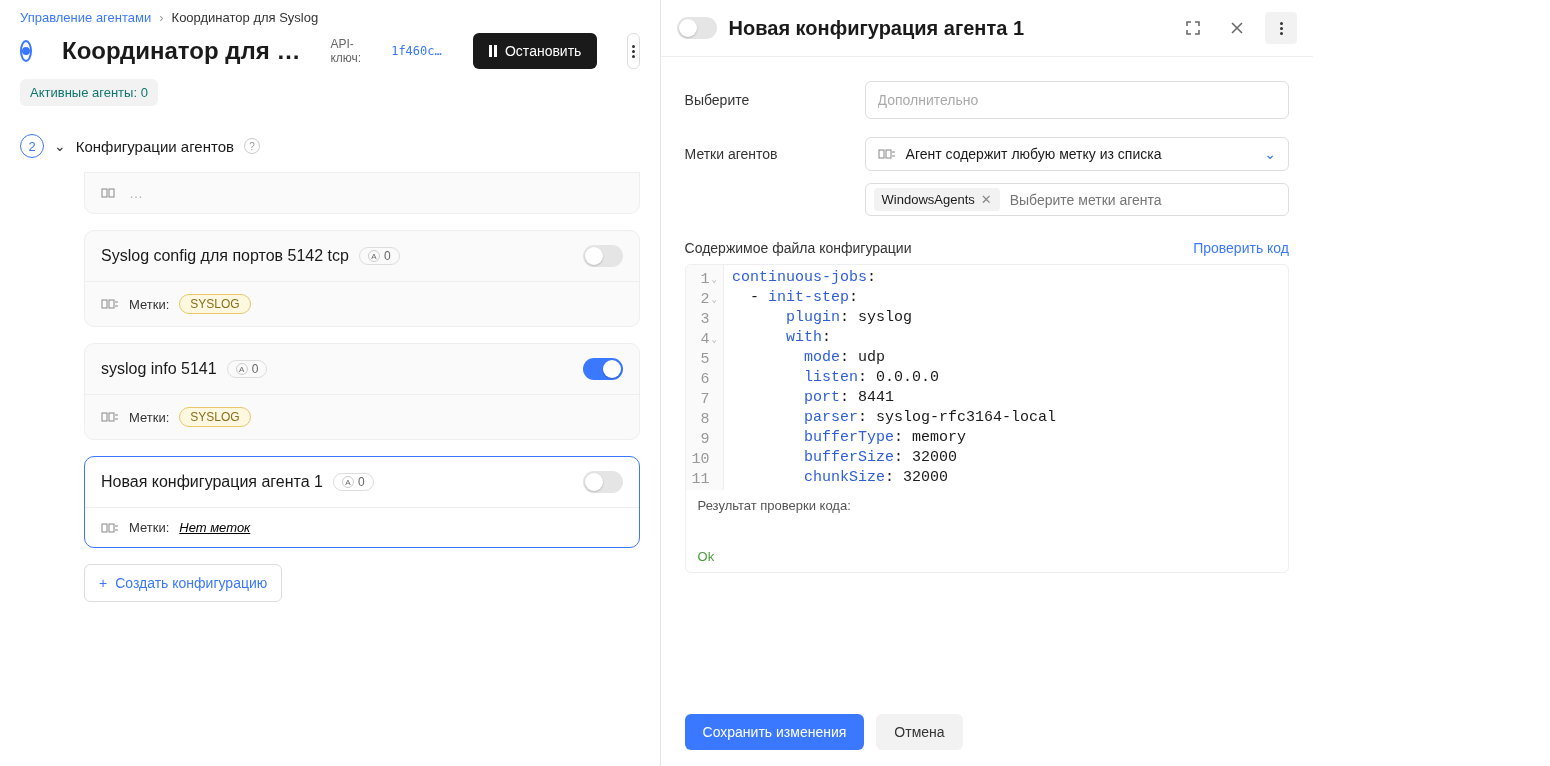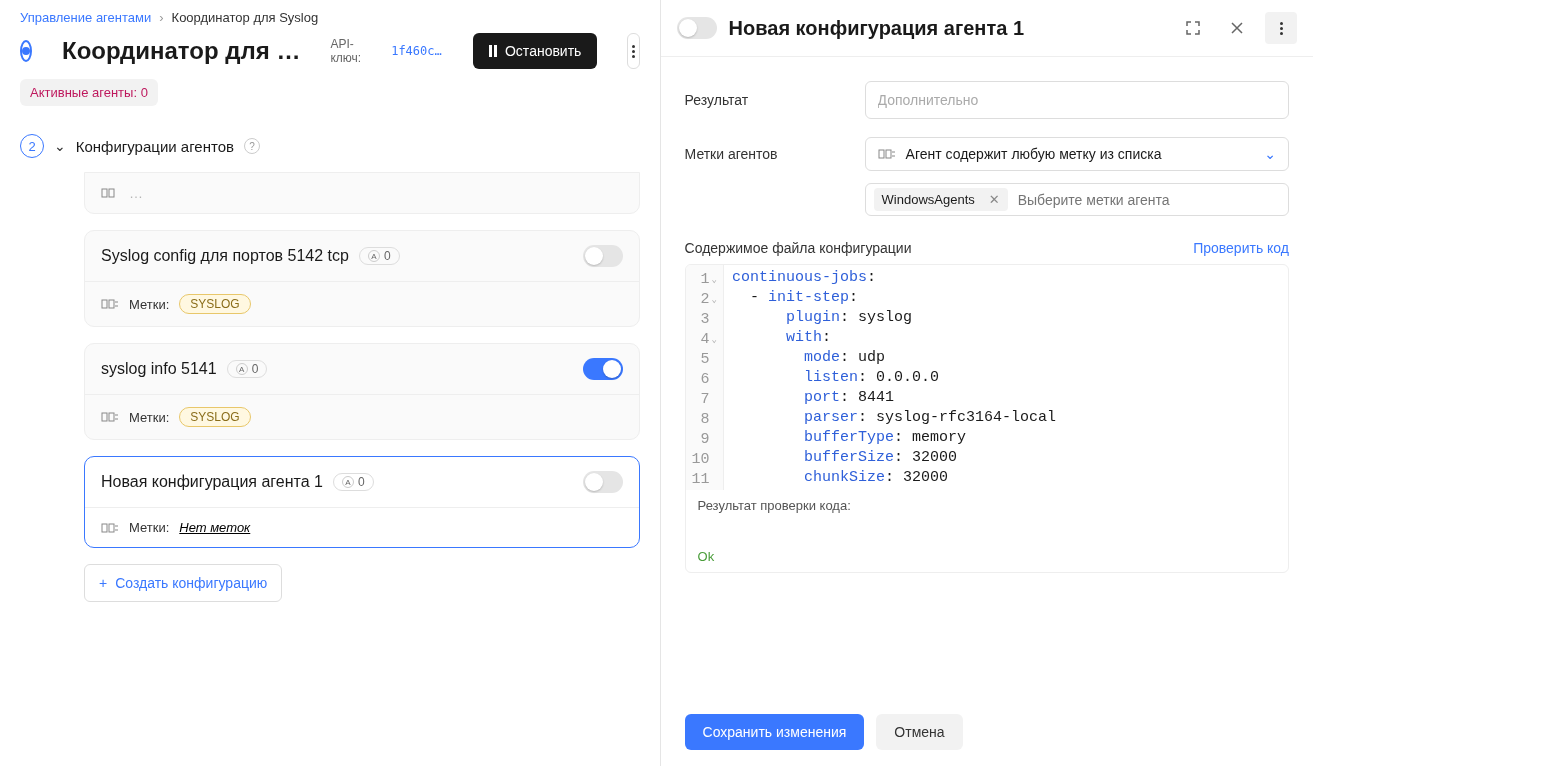--- a/index.html
+++ b/index.html
@@ -17,21 +17,21 @@
 .status-dot { width: 22px; height: 22px; border: 2px solid #3a78ff; border-radius: 50%; display: flex; align-items: center; justify-content: center; }
 .status-dot .inner { width: 8px; height: 8px; background: #3a78ff; border-radius: 50%; }
 .page-title { font-size: 24px; font-weight: 600; flex: 0 0 auto; max-width: 280px; white-space: nowrap; overflow: hidden; text-overflow: ellipsis; }
 .api-key-label { font-size: 12px; color: #666; }
 .api-key { font-size: 12px; color: #3a78ff; font-family: monospace; max-width: 150px; overflow: hidden; text-overflow: ellipsis; white-space: nowrap; display: inline-block; }
 .btn-dark { background: #1a1a1a; color: #fff; border: none; border-radius: 6px; padding: 10px 16px; font-size: 14px; display: flex; align-items: center; gap: 8px; cursor: pointer; }
 .btn-icon { width: 36px; height: 36px; border: 1px solid #ddd; border-radius: 6px; background: #fff; display: flex; align-items: center; justify-content: center; cursor: pointer; }
 .dots-vert { display: flex; flex-direction: column; gap: 2px; }
 .dots-vert span { width: 3px; height: 3px; background: #333; border-radius: 50%; }
 
-.active-agents { display: inline-block; background: #f2f2f2; border-radius: 6px; padding: 6px 10px; font-size: 13px; color: #be185d; margin-bottom: 28px; }
+.active-agents { display: inline-block; background: #f2f2f2; border-radius: 6px; padding: 6px 10px; font-size: 13px; color: #0f766e; margin-bottom: 28px; }
 
 .section-header { display: flex; align-items: center; gap: 10px; margin-bottom: 14px; }
 .badge-circle { width: 24px; height: 24px; border: 1.5px solid #3a78ff; color: #3a78ff; border-radius: 50%; display: flex; align-items: center; justify-content: center; font-size: 13px; font-weight: 500; }
 .section-title { font-size: 15px; font-weight: 500; }
 .help-circle { width: 16px; height: 16px; border: 1px solid #ccc; border-radius: 50%; display: flex; align-items: center; justify-content: center; font-size: 10px; color: #999; }
 
 .config-list { margin-left: 64px; display: flex; flex-direction: column; gap: 16px; }
 .config-card { border: 1px solid #eee; border-radius: 10px; background: #fafafa; overflow: hidden; }
 .config-card.selected { border: 1.5px solid #3a78ff; background: #fff; }
 .config-card.partial { border-radius: 0 0 10px 10px; }
@@ -60,21 +60,21 @@
 .ctrl-icon { width: 32px; height: 32px; display:flex; align-items:center; justify-content:center; cursor:pointer; border-radius:4px; }
 .ctrl-icon.boxed { background:#f2f2f2; }
 
 .form-area { padding: 24px; overflow-y: auto; flex: 1; }
 .form-row { display: flex; align-items: center; margin-bottom: 18px; gap: 20px; }
 .form-label { width: 160px; font-size: 14px; color: #333; }
 .form-input { flex: 1; border: 1px solid #ddd; border-radius: 6px; padding: 10px 12px; font-size: 14px; }
 .form-input::placeholder { color:#aaa; }
 .select-box { flex: 1; border: 1px solid #ddd; border-radius: 6px; padding: 8px 12px; display: flex; align-items: center; gap: 10px; cursor:pointer; }
 .chevron-down { margin-left: auto; color: #3a78ff; }
-.tag-pill { background: #f2f2f2; border-radius: 4px; padding: 4px 8px; font-size: 13px; display: flex; align-items: center; gap: 14px; }
+.tag-pill { background: #f2f2f2; border-radius: 4px; padding: 4px 8px; font-size: 13px; display: flex; align-items: center; gap: 6px; }
 .tag-pill .x { color: #888; cursor: pointer; }
 .tag-placeholder { color: #aaa; font-size: 14px; border:none; outline:none; flex:1; }
 
 .code-section { margin-top: 24px; }
 .code-header { display: flex; justify-content: space-between; align-items: center; margin-bottom: 8px; }
 .code-title { font-size: 14px; color: #333; }
 .link-action { color: #3a78ff; font-size: 14px; cursor: pointer; }
 .code-box { border: 1px solid #eee; border-radius: 6px; overflow: hidden; }
 .code-editor { display: flex; font-family: "Courier New", monospace; font-size: 15px; max-height: 225px; overflow: hidden; }
 .gutter { background: #fafafa; color: #999; padding: 4px 6px; text-align: right; border-right: 1px solid #eee; }
@@ -238,21 +238,21 @@
         <span class="dots-vert">
             <span></span>
             <span></span>
             <span></span>
           </span>
       </div>
     </div>
 
     <div class="form-area">
       <div class="form-row">
-        <div class="form-label">Результат</div>
+        <div class="form-label">Выберите</div>
         <input class="form-input" placeholder="Дополнительно" style="">
       </div>
       <div class="form-row">
         <div class="form-label">Метки агентов</div>
         <div class="select-box">
           <span class="tag-icon">
             <svg viewBox="0 0 18 14">
                 <rect x="1" y="3" width="5" height="8" stroke="#888" fill="none"></rect>
                 <rect x="8" y="3" width="5" height="8" stroke="#888" fill="none"></rect>
                 <line x1="14" y1="5" x2="17" y2="5" stroke="#888"></line>

